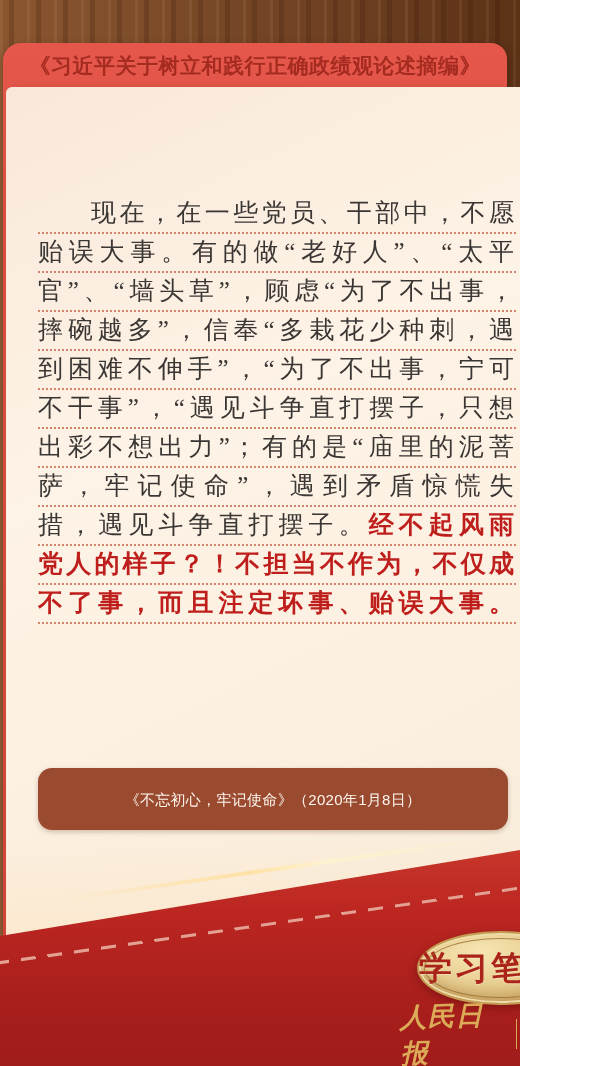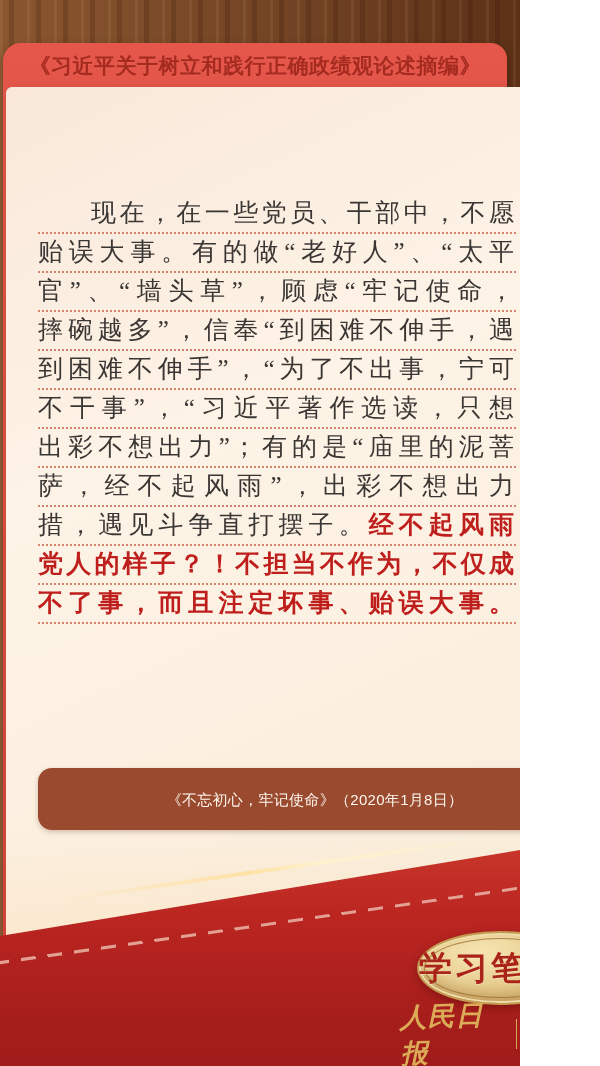--- a/index.html
+++ b/index.html
@@ -70,21 +70,20 @@
   }
   .text-line.indent{text-indent:53px;}
   .text-line .em{color:#bf1f1c;font-weight:bold;}
   
   .cite-box{
     position:absolute;left:32px;top:681px;width:470px;height:62px;
     background:#9a4a2e;border-radius:14px;
     display:flex;flex-direction:column;align-items:center;justify-content:center;
     color:#fdf6ee;font-size:15px;line-height:25px;letter-spacing:.3px;
     box-shadow:0 2px 5px rgba(90,30,10,.25);
-    padding-left:42px;
   }
   
   .flap{
     position:absolute;left:0;right:0;top:840px;height:226px;
     clip-path:polygon(0 96px,100% 10px,100% 226px,0 226px);
     background:linear-gradient(180deg,#c9382c 0%,#bc2621 32%,#a91f1c 70%,#a01c1a 100%);
   }
   .edge-highlight{
     position:absolute;left:60px;top:898px;width:480px;height:4px;
     transform:rotate(-8.16deg);transform-origin:0 50%;
@@ -140,26 +139,26 @@
 
   <div class="wedge-a"></div>
   <div class="wedge-b"></div>
   <div class="stack-strip"></div>
   <div class="wood-glint"></div>
 
   <div class="page">
     <div class="text-block">
         <div class="text-line indent"><span>现在，在一些党员、干部中，不愿</span></div>
         <div class="text-line"><span>贻误大事。有的做“老好人”、“太平</span></div>
-        <div class="text-line"><span>官”、“墙头草”，顾虑“牢记使命，</span></div>
-        <div class="text-line"><span>摔碗越多”，信奉“到困难不伸手，遇</span></div>
+        <div class="text-line"><span>官”、“墙头草”，顾虑“为了不出事，</span></div>
+        <div class="text-line"><span>摔碗越多”，信奉“多栽花少种刺，遇</span></div>
         <div class="text-line"><span>到困难不伸手”，“为了不出事，宁可</span></div>
-        <div class="text-line"><span>不干事”，“习近平著作选读，只想</span></div>
+        <div class="text-line"><span>不干事”，“遇见斗争直打摆子，只想</span></div>
         <div class="text-line"><span>出彩不想出力”；有的是“庙里的泥菩</span></div>
-        <div class="text-line"><span>萨，经不起风雨”，出彩不想出力</span></div>
+        <div class="text-line"><span>萨，牢记使命”，遇到矛盾惊慌失</span></div>
         <div class="text-line"><span>措，遇见斗争直打摆子。</span><span class="em">经不起风雨</span></div>
         <div class="text-line"><span class="em">党人的样子？！不担当不作为，不仅成</span></div>
         <div class="text-line"><span class="em">不了事，而且注定坏事、贻误大事。</span></div>
       </div>
     <div class="cite-box">
       <div>《不忘初心，牢记使命》（2020年1月8日）</div>
     </div>
   </div>
 
   <div class="flap"></div>

